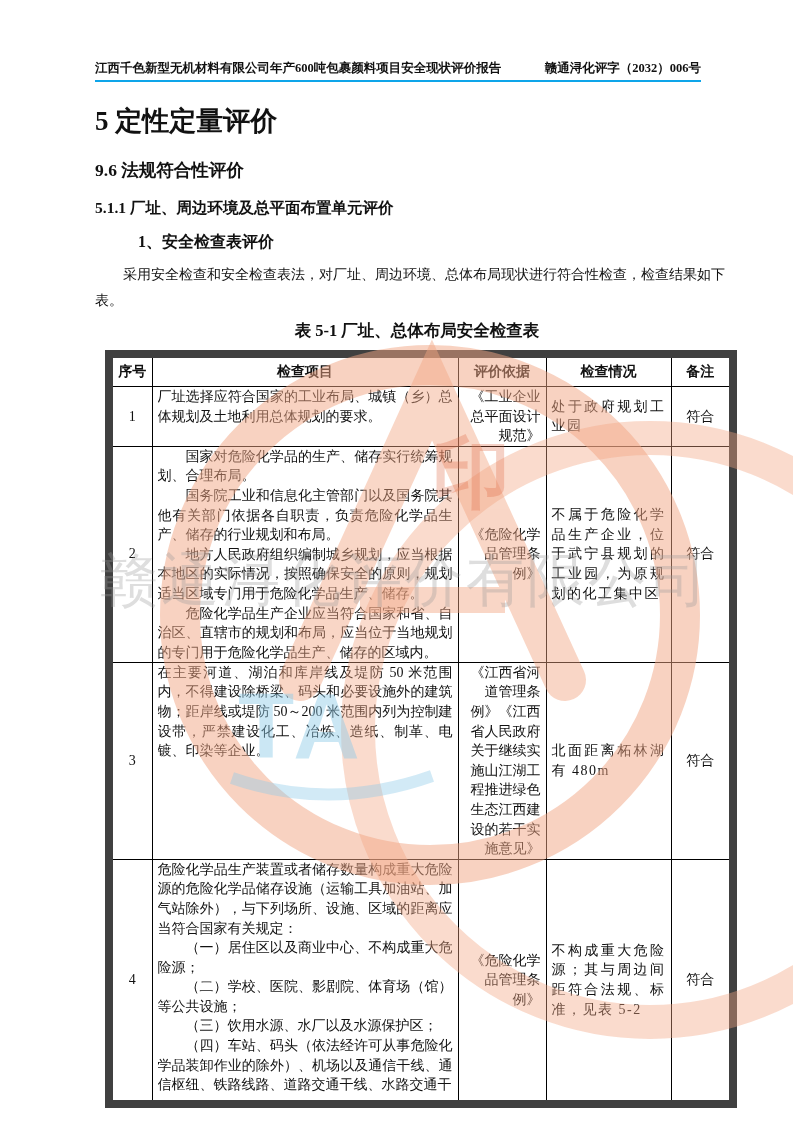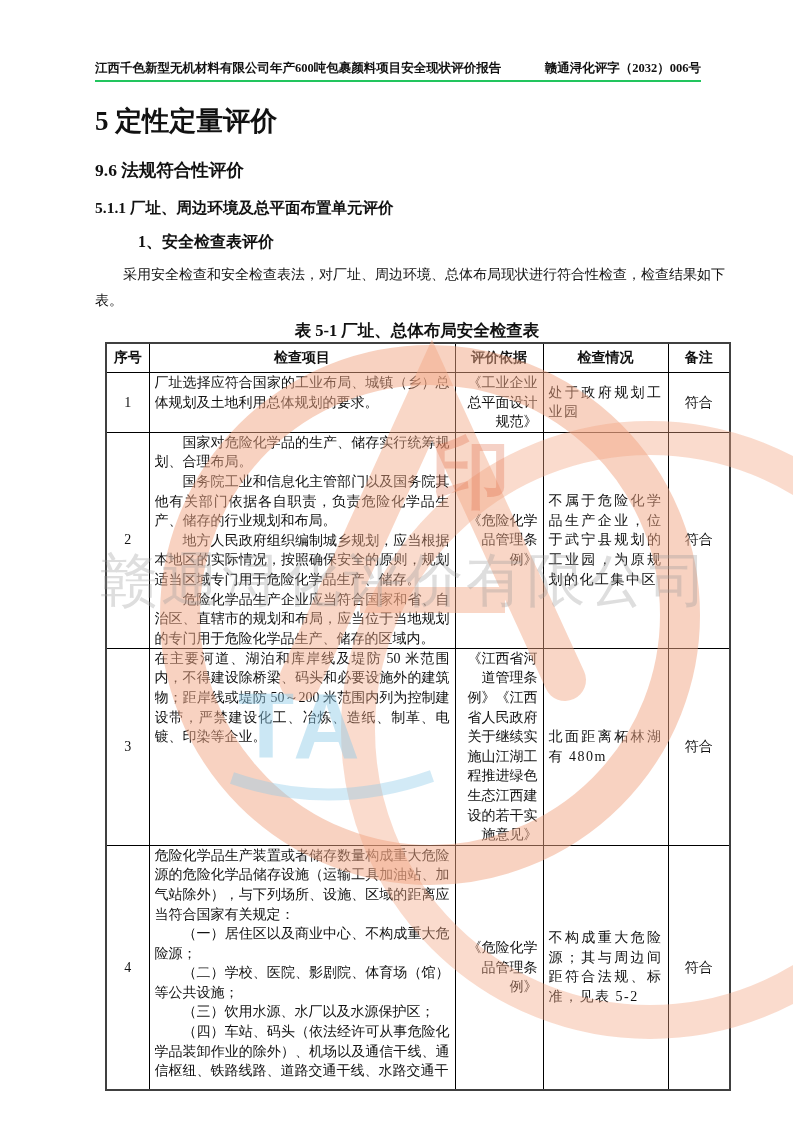--- a/index.html
+++ b/index.html
@@ -9,44 +9,44 @@
     margin:0 auto;
     background:#ffffff;
     overflow:hidden;
     font-family:"Liberation Serif","DejaVu Serif",serif;
     color:#111;
   }
   
   .doc-header{
     margin:60px 92px 0 95px;
     display:flex;justify-content:space-between;align-items:flex-end;
-    border-bottom:2px solid #22c55e;
+    border-bottom:2px solid #0ea5e9;
     padding-bottom:3px;
     font-weight:bold;font-size:12.5px;white-space:nowrap;
   }
   
   .h1{margin:21px 92px 0 95px;font-size:27px;font-weight:bold;}
   .h2{margin:19px 92px 0 95px;font-size:17.5px;font-weight:bold;}
   .h3{margin:16px 92px 0 95px;font-size:15.5px;font-weight:bold;}
   .h4{margin:13px 92px 0 138px;font-size:16px;font-weight:bold;}
   .body-para{
     margin:9px 68px 0 95px;
     font-size:14px;line-height:26px;
     text-indent:2em;text-align:justify;
   }
   .table-title{
-    margin:6px 0 0 105px;width:624px;
+    margin:6px 0 8px 105px;width:624px;
     text-align:center;font-size:16.5px;font-weight:bold;
   }
   
   table.check{
     margin-left:105px;width:624px;
     border-collapse:collapse;table-layout:fixed;
     font-size:14px;line-height:19.6px;
-    border:2px solid #404040;
+    border:8px solid #404040;
   }
   table.check th,table.check td{
     border:1px solid #000;
     padding:0 5px;
     overflow:hidden;
   }
   table.check th{
     height:28px;font-size:14px;font-weight:bold;
     text-align:center;padding:0 1px;
   }

